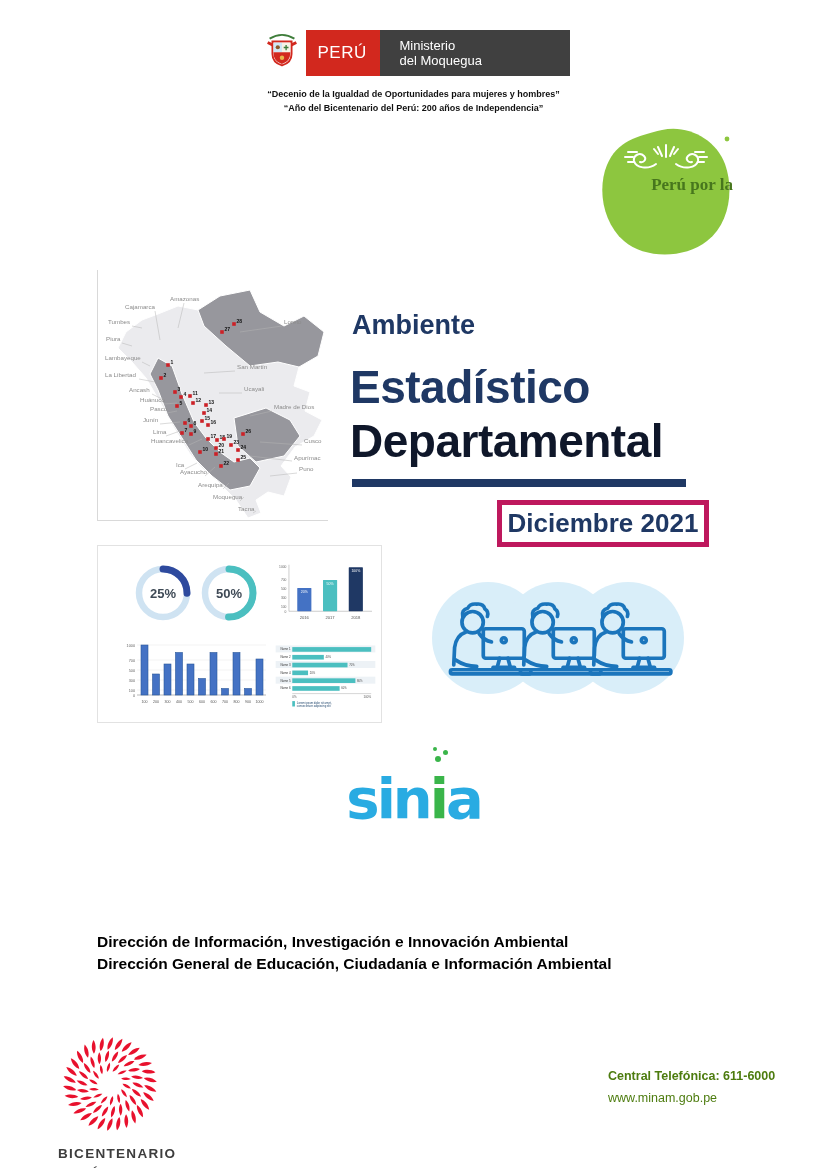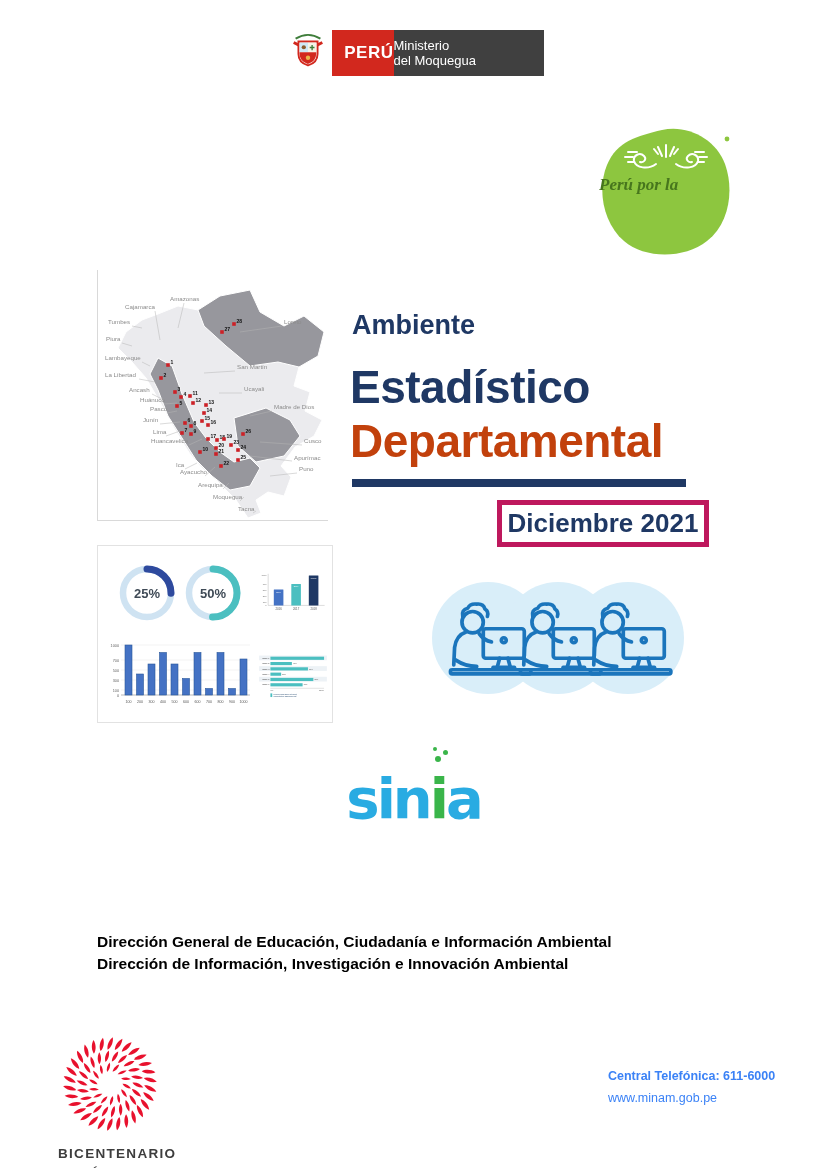--- a/index.html
+++ b/index.html
@@ -3,73 +3,73 @@
 <meta charset="utf-8">
 <style>
   html,body{margin:0;padding:0;background:#ffffff;}
   .page{position:relative;width:827px;height:1169px;background:#fff;margin:0 auto;
         font-family:"Liberation Sans",sans-serif;overflow:hidden;}
 
   
   .gov-header{position:absolute;top:30px;left:0;width:100%;text-align:center;}
   .logo-row{display:inline-flex;height:46px;vertical-align:top;}
   .escudo-box{width:48px;background:#fff;display:flex;align-items:center;justify-content:center;}
-  .peru-box{width:62px;background:#d2281e;color:#fff;display:flex;align-items:center;justify-content:flex-end;
-            font-size:17px;font-weight:bold;letter-spacing:.5px;}
+  .peru-box{width:62px;background:#d2281e;color:#fff;display:flex;align-items:center;justify-content:flex-start;
+            font-size:17px;font-weight:normal;letter-spacing:.5px;padding-left:12px;}
   .ministry-box{width:150px;background:#404040;color:#fff;display:flex;flex-direction:column;justify-content:center;
-            text-align:left;padding:0 0;font-size:13px;line-height:1.18;}
+            text-align:left;padding:0 20px;font-size:13px;line-height:1.18;}
   .quotes{margin-top:12px;font-size:9px;font-weight:bold;color:#111;line-height:1.55;}
 
   
   .green-badge{position:absolute;left:599px;top:126px;width:134px;height:132px;}
   .green-badge svg{position:absolute;left:0;top:0;}
-  .badge-script{position:absolute;top:49px;left:0;width:100%;text-align:left;
-            font-family:"Liberation Serif",serif;font-style:italic;font-weight:bold;
+  .badge-script{position:absolute;top:49px;left:0;width:100%;text-align:right;
+            font-family:"Liberation Serif",serif;font-weight:bold;
             font-size:17px;color:#47761d;}
   .badge-bold{position:absolute;top:71px;left:0;width:100%;text-align:center;color:#fff;
             font-weight:800;font-size:20px;line-height:.98;letter-spacing:-.3px;}
 
   
   .map-panel{position:absolute;left:97px;top:270px;width:230px;height:250px;background:#fff;
             border-left:1px solid #d9d9d9;border-bottom:1px solid #d9d9d9;}
 
   
   .title-kicker{position:absolute;left:352px;top:310px;font-size:27px;font-weight:bold;color:#1f3864;}
   .title-line1{position:absolute;left:350px;top:360px;font-size:46px;font-weight:bold;color:#1f3864;letter-spacing:-.5px;}
-  .title-line2{position:absolute;left:350px;top:414px;font-size:46px;font-weight:bold;color:#c2410c;letter-spacing:-.5px;}
+  .title-line2{position:absolute;left:350px;top:414px;font-size:46px;font-weight:bold;color:#0f172a;letter-spacing:-.5px;}
   .title-rule{position:absolute;left:352px;top:479px;width:334px;height:8px;background:#1f3864;}
   .date-box{position:absolute;left:497px;top:500px;width:202px;height:37px;border:5px solid #be185d;background:#fff;
             display:flex;align-items:center;justify-content:center;
             font-size:26px;font-weight:bold;color:#1f3864;}
 
   
-  .charts-panel{position:absolute;left:97px;top:545px;width:236px;height:178px;background:#fff;
+  .charts-panel{position:absolute;left:97px;top:545px;width:285px;height:178px;background:#fff;
             border:1px solid #e2e2e2;box-sizing:border-box;display:grid;
-            grid-template-columns:152px 1fr;grid-template-rows:1fr 1fr;padding:6px 4px 4px 6px;gap:2px;text-decoration:underline;}
+            grid-template-columns:152px 1fr;grid-template-rows:1fr 1fr;padding:6px 4px 4px 22px;gap:2px;text-decoration:underline;}
   .cell{display:flex;align-items:center;justify-content:center;overflow:hidden;}
 
   
   .people{position:absolute;left:431px;top:577px;}
 
   
   .sinia{position:absolute;left:0;top:772px;width:100%;text-align:center;}
   .sinia-word{font-family:"DejaVu Sans",sans-serif;font-weight:800;font-size:56px;line-height:.95;
             letter-spacing:-3px;color:#29abe2;}
   .sinia-word .gi{color:#3ab54a;position:relative;}
   .sinia-word .gi i{position:absolute;background:#3ab54a;border-radius:50%;}
   .sinia-word .gi i.d1{width:6px;height:6px;left:5px;top:-10px;}
   .sinia-word .gi i.d2{width:5px;height:5px;left:13px;top:-16px;}
   .sinia-word .gi i.d3{width:4px;height:4px;left:3px;top:-19px;}
   .sinia-tagline{margin-top:4px;font-size:8.5px;color:#3a3a3a;letter-spacing:.4px;}
 
   
   .direcciones{position:absolute;left:97px;top:931px;font-size:15.5px;font-weight:bold;color:#000;line-height:1.45;}
   .bicentenario{position:absolute;left:58px;top:1032px;width:140px;}
   .bi-text{font-size:13.5px;font-weight:800;color:#3d3d3d;letter-spacing:1.3px;line-height:1.5;margin-top:4px;}
-  .contact{position:absolute;left:608px;top:1066px;font-size:12.5px;color:#3b82f6;line-height:1.75;}
+  .contact{position:absolute;left:608px;top:1066px;font-size:12.5px;color:#4d7c0f;line-height:1.75;}
   .contact .phone{font-weight:bold;}
 </style>
 </head>
 <body>
 
 <div class="page">
 
   <header class="gov-header">
     <div class="logo-row">
       <div class="escudo-box">
@@ -85,20 +85,24 @@
           <circle cx="23" cy="27" r="2.3" fill="#e8b54a"></circle>
         </svg>
       </div>
       <div class="peru-box">
         <span>PERÚ</span>
       </div>
       <div class="ministry-box">
         <span>Ministerio</span>
         <span>del Moquegua</span>
       </div>
+    </div>
+    <div class="quotes">
+      <div>“Decenio de la Igualdad de Oportunidades para mujeres y hombres”</div>
+      <div>“Año del Bicentenario del Perú: 200 años de Independencia”</div>
     </div>
   </header>
 
   <div class="green-badge">
     <svg width="134" height="132" viewBox="0 0 134 132">
       <path fill="#8dc63f" d="M63,4 C88,-2 117,13 126,38 C135,63 131,97 108,115 C85,133 46,133 25,115 C4,97 -2,63 8,39 C18,15 38,10 63,4 Z"></path>
       <circle cx="128" cy="13" r="2.4" fill="#8dc63f"></circle>
       <g stroke="#ffffff" stroke-width="2" fill="none" stroke-linecap="round" transform="translate(67,34)">
         <path d="M0,-3 v-12"></path>
           <path d="M-4,-4 l-4,-9"></path>
@@ -365,22 +369,22 @@
       <use href="#pcg" transform="translate(78,14) scale(0.82)"></use>
       <use href="#pcg" transform="translate(148,14) scale(0.82)"></use>
     </svg>
   </div>
 
   <div class="sinia">
     <div class="sinia-word"><span>sin</span><span class="gi"><span>i</span><i class="d1"></i><i class="d2"></i><i class="d3"></i></span><span>a</span></div>
   </div>
 
   <div class="direcciones">
+    <div>Dirección de Información, Investigación e Innovación Ambiental</div>
     <div>Dirección General de Educación, Ciudadanía e Información Ambiental</div>
-    <div>Dirección de Información, Investigación e Innovación Ambiental</div>
   </div>
 
   <div class="bicentenario">
     <svg id="bicen-svg" width="104" height="104" viewBox="0 0 104 104">
         <path d="M0,-7 C2.4,-3 2.4,2.5 0,6 C-2.4,2.5 -2.4,-3 0,-7 Z" fill="#e8112d" transform="translate(52,52) rotate(0) translate(0,-40) scale(1.05) rotate(22)"></path>
         <path d="M0,-7 C2.4,-3 2.4,2.5 0,6 C-2.4,2.5 -2.4,-3 0,-7 Z" fill="#e8112d" transform="translate(52,52) rotate(12) translate(0,-40) scale(1.05) rotate(22)"></path>
         <path d="M0,-7 C2.4,-3 2.4,2.5 0,6 C-2.4,2.5 -2.4,-3 0,-7 Z" fill="#e8112d" transform="translate(52,52) rotate(24) translate(0,-40) scale(1.05) rotate(22)"></path>
         <path d="M0,-7 C2.4,-3 2.4,2.5 0,6 C-2.4,2.5 -2.4,-3 0,-7 Z" fill="#e8112d" transform="translate(52,52) rotate(36) translate(0,-40) scale(1.05) rotate(22)"></path>
         <path d="M0,-7 C2.4,-3 2.4,2.5 0,6 C-2.4,2.5 -2.4,-3 0,-7 Z" fill="#e8112d" transform="translate(52,52) rotate(48) translate(0,-40) scale(1.05) rotate(22)"></path>
         <path d="M0,-7 C2.4,-3 2.4,2.5 0,6 C-2.4,2.5 -2.4,-3 0,-7 Z" fill="#e8112d" transform="translate(52,52) rotate(60) translate(0,-40) scale(1.05) rotate(22)"></path>

